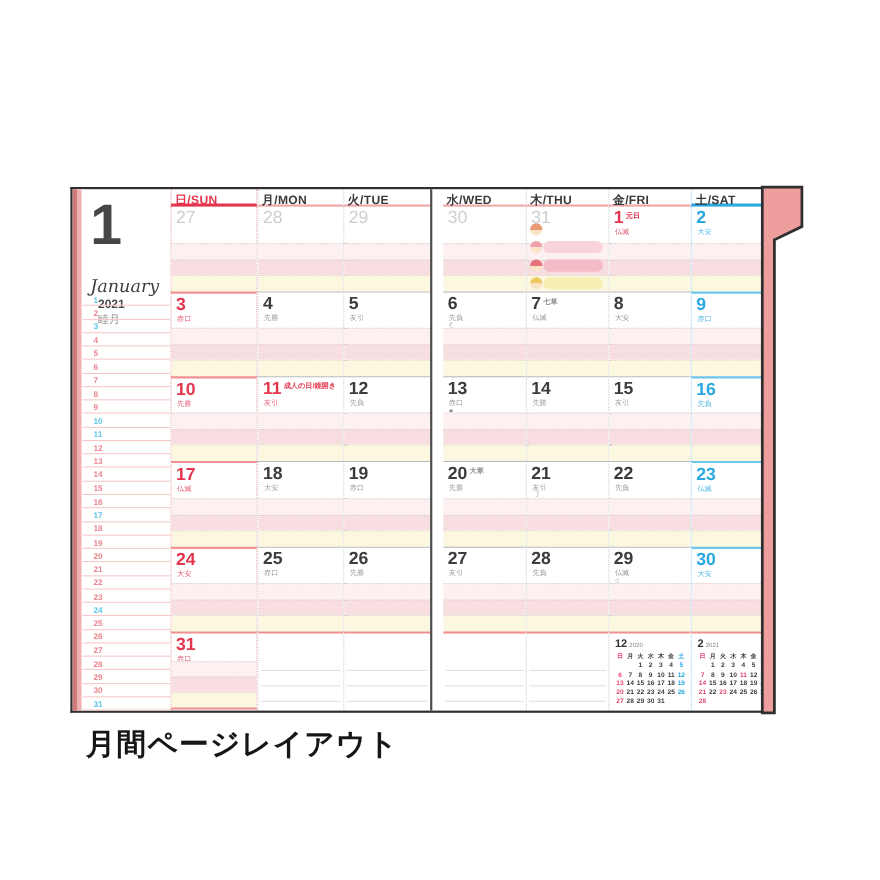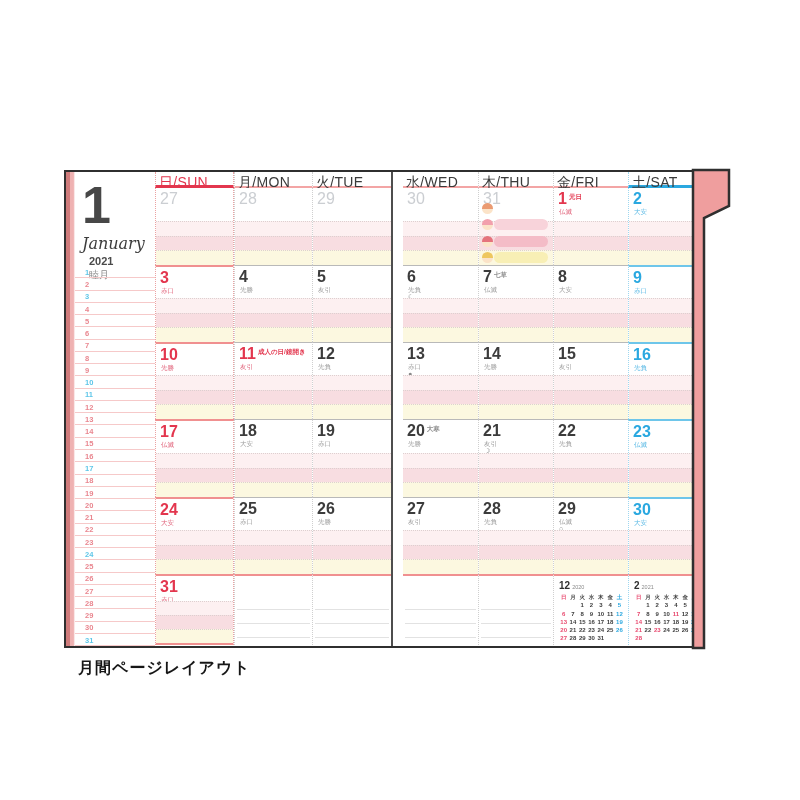--- a/index.html
+++ b/index.html
@@ -10,39 +10,39 @@
   .book{position:absolute;left:64px;top:170px;width:629px;height:478px;background:#fff;
         border:2px solid #2f2f2f;border-right:none;box-sizing:border-box;}
   .cover-svg{position:absolute;left:691px;top:168px;width:42px;height:482px;}
   .spine{position:absolute;left:0;top:0;bottom:0;width:9px;
          background:linear-gradient(90deg,#cf7b7b 0 40%,#efb2b2 40% 82%,#ffffff);}
   .gutter{position:absolute;left:325px;top:0;bottom:0;width:2px;background:#4e4e4e;}
 
   
   .month-block{position:absolute;left:16px;top:6px;width:72px;}
   .month-number{font-size:52px;font-weight:600;color:#474747;line-height:1.05;}
-  .month-name{font-family:"DejaVu Serif",serif;font-style:italic;font-size:16px;color:#3d3d3d;margin-top:1px;}
+  .month-name{font-family:"DejaVu Serif",serif;font-style:italic;font-size:16px;color:#3d3d3d;margin-top:17px;}
   .month-year{font-size:11px;font-weight:700;color:#4a4a4a;margin-top:2px;padding-left:7px;}
   .month-kanji{font-size:10px;color:#8d8d8d;padding-left:7px;margin-top:1px;}
 
   
   .margin-list{position:absolute;left:9px;top:94px;width:80px;height:380px;
                display:flex;flex-direction:column;}
   .mrow{flex:1;border-bottom:1px solid #f6c9c9;position:relative;}
   .mnum{position:absolute;left:10px;bottom:1px;font-size:7.5px;font-weight:700;color:#e9868f;line-height:1;}
   .mnum.blue{color:#5ec6e8;}
 
   
   .grid{position:absolute;top:0;display:grid;}
   #left-grid{left:89px;width:236px;grid-template-columns:79px 78px 79px;
              grid-template-rows:16px 77px 77px 77px 78px 77px 71px;}
   #right-grid{left:337px;width:297px;grid-template-columns:75px 75px 75px 72px;
               grid-template-rows:16px 77px 77px 77px 78px 77px 71px;}
 
-  .hcell{box-sizing:border-box;padding:2px 0 0 3px;font-size:14px;font-weight:400;
+  .hcell{box-sizing:border-box;padding:2px 0 0 3px;font-size:11px;font-weight:700;
          color:#3a3a3a;letter-spacing:.3px;white-space:nowrap;}
   .hcell.sun{color:var(--red,#e3364e);border-bottom:3px solid var(--red,#e3364e);}
   .hcell.wd{border-bottom:2px solid #f3a5a5;}
   .hcell.sat{border-bottom:3px solid var(--blue,#2aa8e0);}
 
   .cell{position:relative;box-sizing:border-box;border-top:1px solid #b9b9b9;background:#fff;}
   .cell.c-in,.hcell.c-in{border-left:1px dotted #cfcfcf;}
   .cell.c-sun,.hcell.c-sun{border-left:1px dotted #eba2a2;border-right:1px dotted #eba2a2;}
   .cell.c-sat,.hcell.c-sat{border-left:1px dotted #9ed7f0;}
   .cell.c-sun{border-top:2px solid #f09090;}
@@ -88,21 +88,21 @@
   .mc-grid{display:grid;grid-template-columns:repeat(7,9.3px);line-height:8.3px;
            font-size:6px;text-align:center;color:#3c3c3c;margin-top:1px;}
   .mc-grid .h{font-size:5.5px;}
   .mc-grid .hred{color:#e8486e;}
   .mc-grid .hblue{color:var(--blue,#2aa8e0);}
   .mc-grid .red{color:#e8486e;}
   .mc-grid .blue{color:var(--blue,#2aa8e0);}
 
   
   .caption{position:absolute;left:78px;top:658px;width:706px;}
-  .caption h2{margin:0;font-size:16px;font-weight:700;color:#161616;letter-spacing:1px;}
+  .caption h2{margin:0;font-size:27px;font-weight:700;color:#161616;letter-spacing:1px;}
   .caption p{margin:8px 0 0;font-size:17.5px;color:#333;letter-spacing:.2px;}
 </style>
 </head>
 <body>
 
 <div class="scene">
 
   <div class="book">
     <div class="spine"></div>
 

